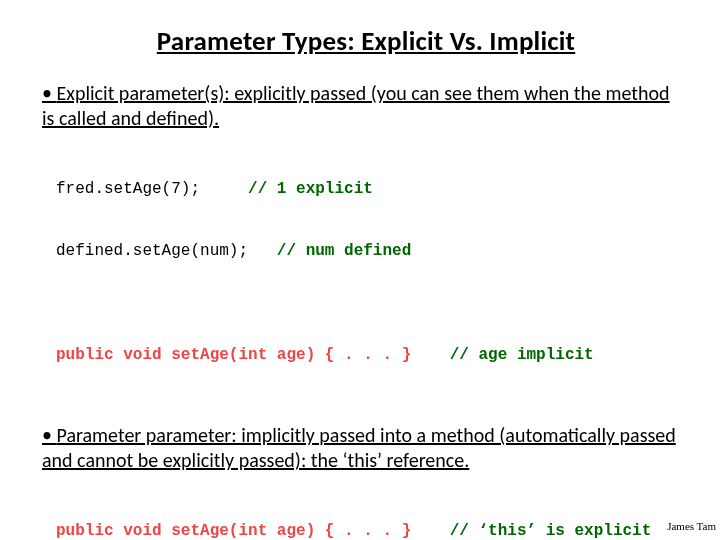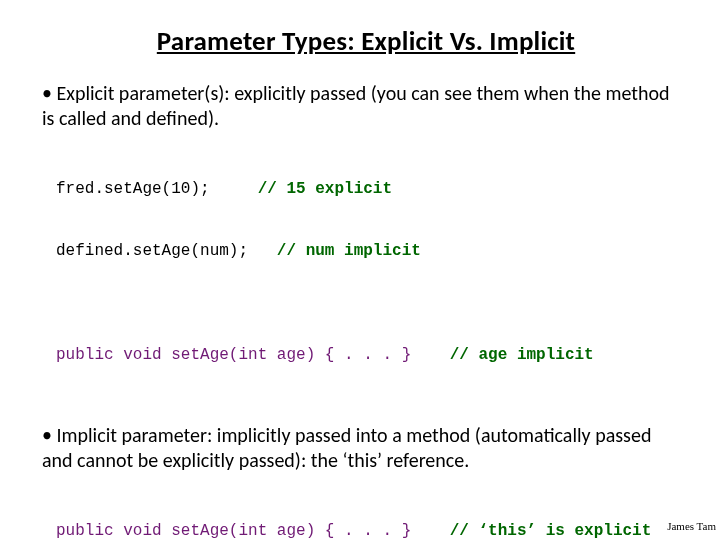--- a/index.html
+++ b/index.html
@@ -1,45 +1,45 @@
 <!DOCTYPE html>
 <html><head>
   <meta charset="utf-8">
   <style>
     * { margin: 0; padding: 0; box-sizing: border-box; }
     html, body { width: 720px; height: 540px; background: #fff; font-family: Calibri, Arial, sans-serif; color: #000; }
     .slide { width: 720px; height: 540px; position: relative; padding: 24px 36px 24px 48px; }
     .title { font-size: 27px; font-weight: bold; text-decoration: underline; text-align: center; margin-bottom: 24px; letter-spacing: 0.2px; }
     .bullet-group { margin-bottom: 8px; }
-    .bullet-text { font-size: 20px; line-height: 1.25; margin-left: -6px; }
+    .bullet-text { font-size: 20px; line-height: 1.25; margin-left: -6px; text-decoration: underline; }
     .bullet-text::before { content: "• "; }
     .code-block { font-family: Consolas, "Courier New", monospace; font-size: 16px; line-height: 1.3; margin: 6px 0 16px 8px; white-space: pre; }
     .code-line { display: block; }
     .comment { color: #006600; font-weight: bold; }
-    .sig { color: #701a75; font-weight: normal; }
+    .sig { color: #ef4444; font-weight: bold; }
     .code-black { color: #000; }
     .footer { position: absolute; bottom: 8px; right: 4px; font-family: "Times New Roman", serif; font-size: 11px; color: #000; }
   </style>
 </head>
 <body>
 
 <div class="slide">
   <div class="title">Parameter Types: Explicit Vs. Implicit</div>
 
   <div class="bullet-group">
     <div class="bullet-text">Explicit parameter(s): explicitly passed (you can see them when the method is called and defined).</div>
     <div class="code-block">
-      <span class="code-line"><span class="code-black">fred.setAge(10);     </span><span class="comment">// 15 explicit</span></span>
-      <span class="code-line"><span class="code-black">defined.setAge(num);   </span><span class="comment">// num implicit</span></span>
+      <span class="code-line"><span class="code-black">fred.setAge(7);     </span><span class="comment">// 1 explicit</span></span>
+      <span class="code-line"><span class="code-black">defined.setAge(num);   </span><span class="comment">// num defined</span></span>
       <br>
       <span class="code-line"><span class="sig">public void setAge(int age) { . . . }    </span><span class="comment">// age implicit</span></span>
     </div>
   </div>
 
   <div class="bullet-group">
-    <div class="bullet-text">Implicit parameter: implicitly passed into a method (automatically passed and cannot be explicitly passed): the ‘this’ reference.</div>
+    <div class="bullet-text">Parameter parameter: implicitly passed into a method (automatically passed and cannot be explicitly passed): the ‘this’ reference.</div>
     <div class="code-block">
       <span class="code-line"><span class="sig">public void setAge(int age) { . . . }    </span><span class="comment">// ‘this’ is explicit</span></span>
     </div>
   </div>
 
   <div class="footer">James Tam</div>
 </div>
 
 </body></html>

